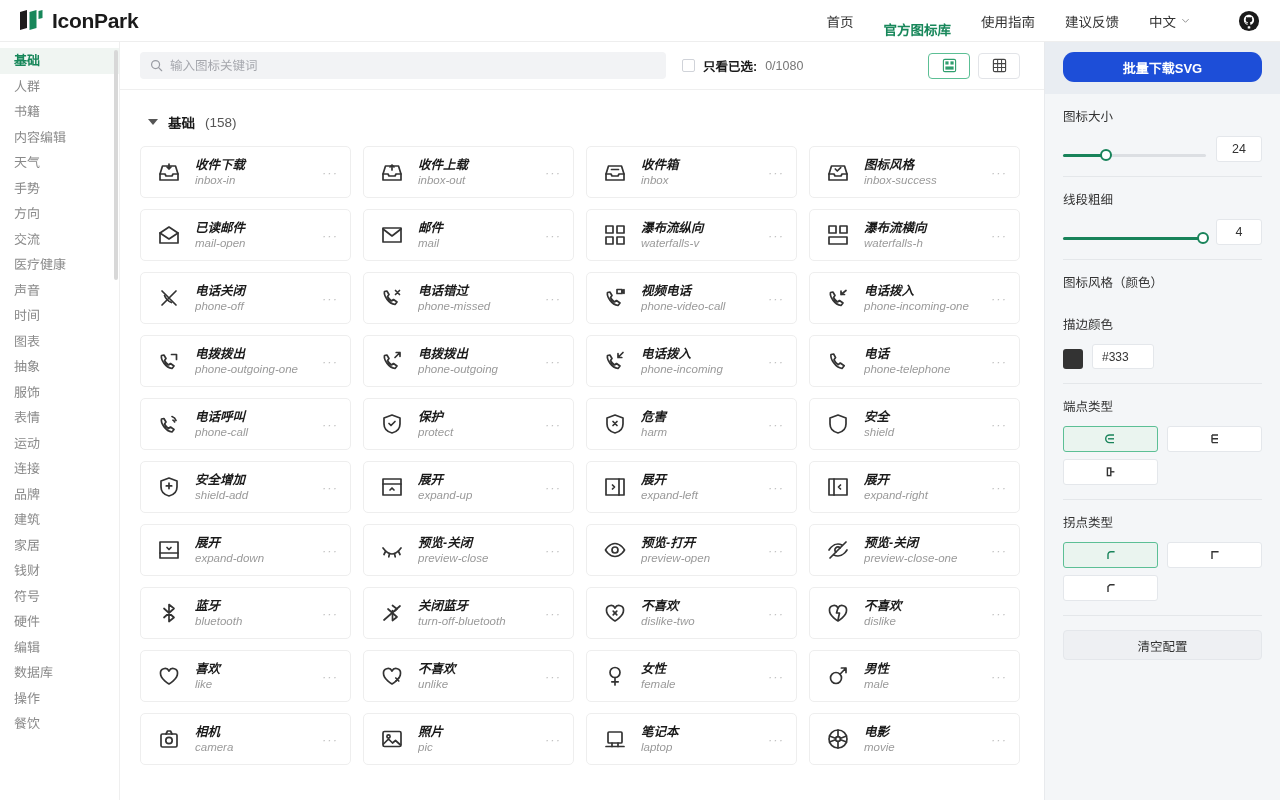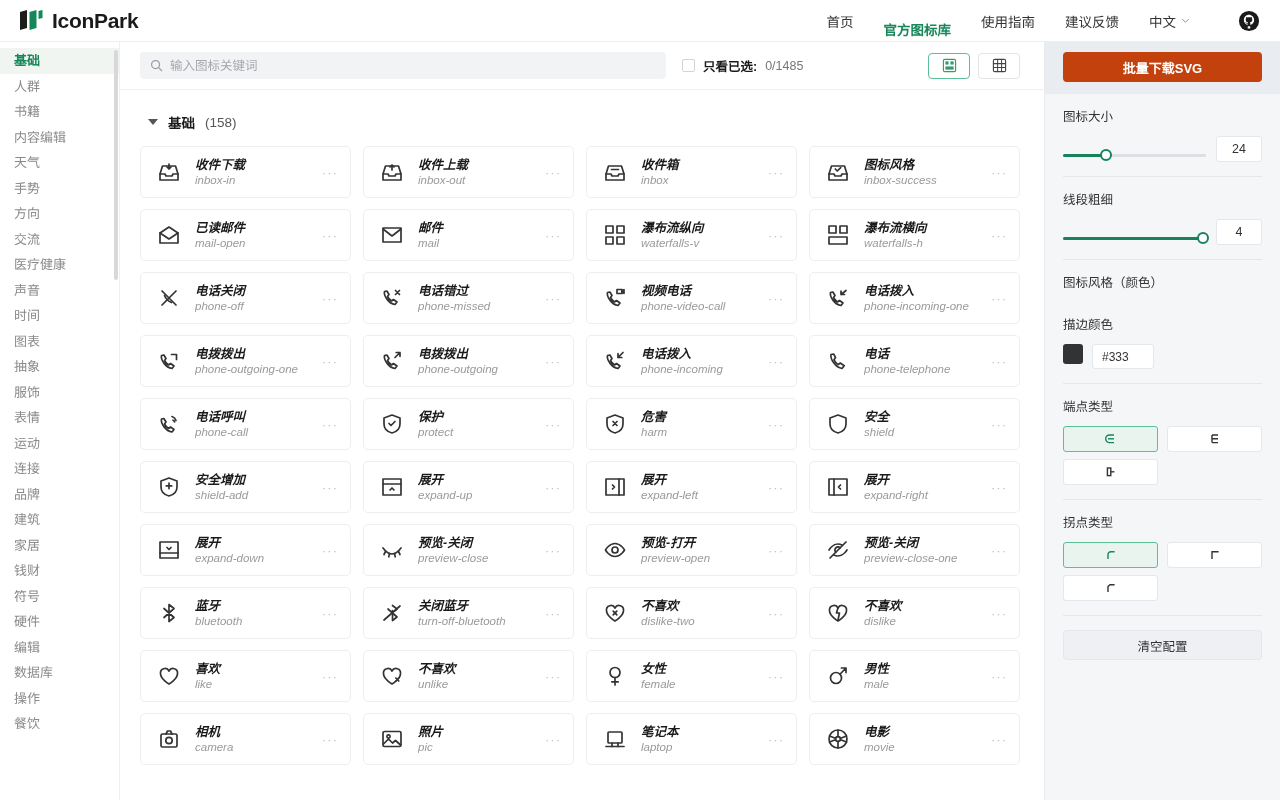--- a/index.html
+++ b/index.html
@@ -186,21 +186,21 @@
   .btn-grid { display: grid; grid-template-columns: 1fr 1fr; gap: 7px 9px; }
   .opt-btn {
     height: 26px; background: #fff;
     border: 1px solid #e4e7eb; border-radius: 3px;
     display: flex; align-items: center; justify-content: center;
     font-size: 12.5px; color: #333; cursor: pointer;
   }
   .opt-btn.active { background: #eaf4ef; border-color: #5cbf95; color: #18835a; }
   .opt-btn svg { display: block; }
 
-  .color-row { display: flex; align-items: flex-start; gap: 9px; }
+  .color-row { display: flex; align-items: flex-end; gap: 9px; }
   .swatch { width: 20px; height: 20px; background: #333333; border-radius: 3px; }
   .color-input {
     width: 62px; height: 25px; background: #fff;
     border: 1px solid #e4e7eb; border-radius: 3px;
     display: flex; align-items: center;
     padding-left: 9px;
     font-size: 12px; color: #333;
   }
   .clear-btn {
     width: 100%; height: 30px; margin-top: 14px;
@@ -283,21 +283,21 @@
         <svg class="search-icon" viewBox="0 0 14 14">
           <circle cx="6" cy="6" r="4.3" fill="none" stroke="#9a9ca3" stroke-width="1.3"></circle>
           <path d="M9.3 9.3 L12.6 12.6" stroke="#9a9ca3" stroke-width="1.3" stroke-linecap="round"></path>
         </svg>
         <input class="search-input" type="text" placeholder="输入图标关键词" style="">
       </div>
 
       <div class="only-sel">
         <span class="cbox"></span>
         <span class="only-sel-label">只看已选:</span>
-        <span class="only-sel-count">0/1485</span>
+        <span class="only-sel-count">0/1080</span>
       </div>
 
       <div class="view-toggle">
         <div class="view-btn active">
           <svg width="15" height="15" viewBox="0 0 16 16">
             <rect x="1.5" y="1.5" width="13" height="13" rx="1.5" fill="none" stroke="#2f9e6e" stroke-width="1.2"></rect>
             <rect x="3.6" y="3.6" width="3.4" height="3.4" fill="#2f9e6e"></rect>
             <rect x="9" y="3.6" width="3.4" height="3.4" fill="#2f9e6e"></rect>
             <rect x="3.6" y="9" width="8.8" height="3.4" fill="#2f9e6e"></rect>
           </svg>
@@ -771,21 +771,21 @@
               <div class="card-en">movie</div>
             </div>
             <div class="card-more">···</div>
           </div>
         </div>
     </div>
   </div>
 
   <div class="config">
     <div class="config-top">
-      <button class="dl-btn" style="background: #c2410c;">批量下载SVG</button>
+      <button class="dl-btn" style="background: #1d4ed8; border-radius: 11px;">批量下载SVG</button>
     </div>
 
     <div class="config-body">
 
       
       <div class="cfg-group">
         <div class="cfg-label">图标大小</div>
         <div class="slider-row">
           <div class="slider">
             <div class="slider-track"></div>

